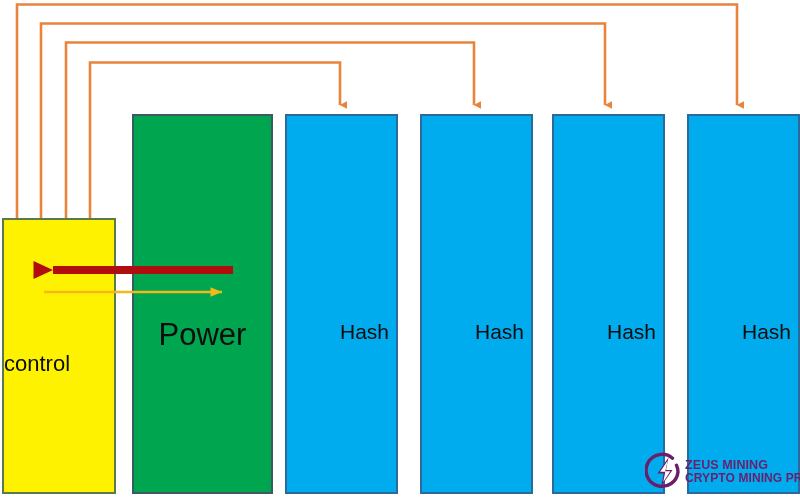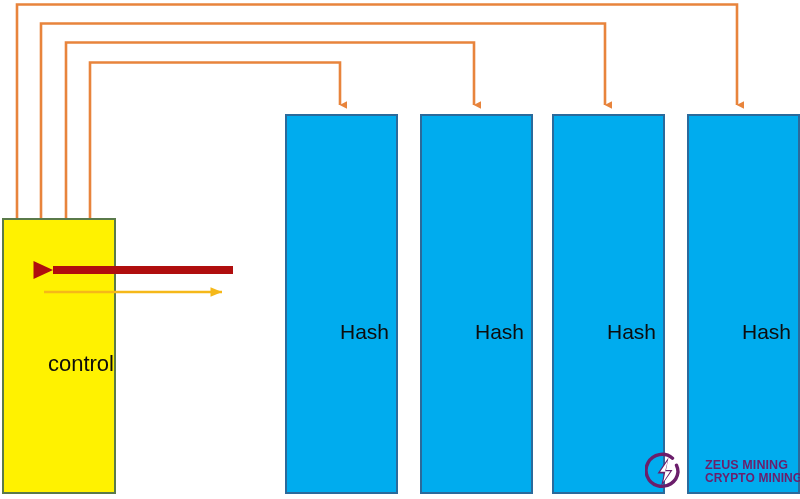--- a/index.html
+++ b/index.html
@@ -33,21 +33,21 @@
 
   
   #control-block {
     left: 2px;
     top: 218px;
     width: 114px;
     height: 276px;
     background: #FFF200;
     border: 2px solid #5a7a4a;
     align-items: flex-start;
-    justify-content: flex-end;
+    justify-content: flex-start;
   }
   #control-block .block-label {
     font-size: 22px;
     margin-top: 133px;
   }
 
   
   #power-block {
     left: 132px;
     top: 114px;
@@ -105,21 +105,21 @@
 
   
   #watermark {
     position: absolute;
     left: 645px;
     top: 450px;
     width: 152px;
     height: 44px;
     display: flex;
     align-items: center;
-    gap: 20px;
+    gap: 0;
   }
   #watermark-mark {
     width: 40px;
     height: 40px;
     flex: 0 0 40px;
   }
   #watermark-text {
     display: flex;
     flex-direction: column;
     justify-content: center;
@@ -155,20 +155,23 @@
 
     <path d="M66,218 L66,42.5 L474,42.5 L474,105" fill="none" stroke="#E8843C" stroke-width="2.6" marker-end="url(#arrow-orange)"></path>
 
     <path d="M90,218 L90,62.5 L340,62.5 L340,105" fill="none" stroke="#E8843C" stroke-width="2.6" marker-end="url(#arrow-orange)"></path>
   </svg>
 
   <div class="block" id="control-block">
     <span class="block-label">control</span>
   </div>
 
+  <div class="block" id="power-block">
+    <span class="block-label">Power</span>
+  </div>
 
   <div class="block hash-block" id="hash-block-1">
     <span class="block-label">Hash</span>
   </div>
   <div class="block hash-block" id="hash-block-2">
     <span class="block-label">Hash</span>
   </div>
   <div class="block hash-block" id="hash-block-3">
     <span class="block-label">Hash</span>
   </div>

